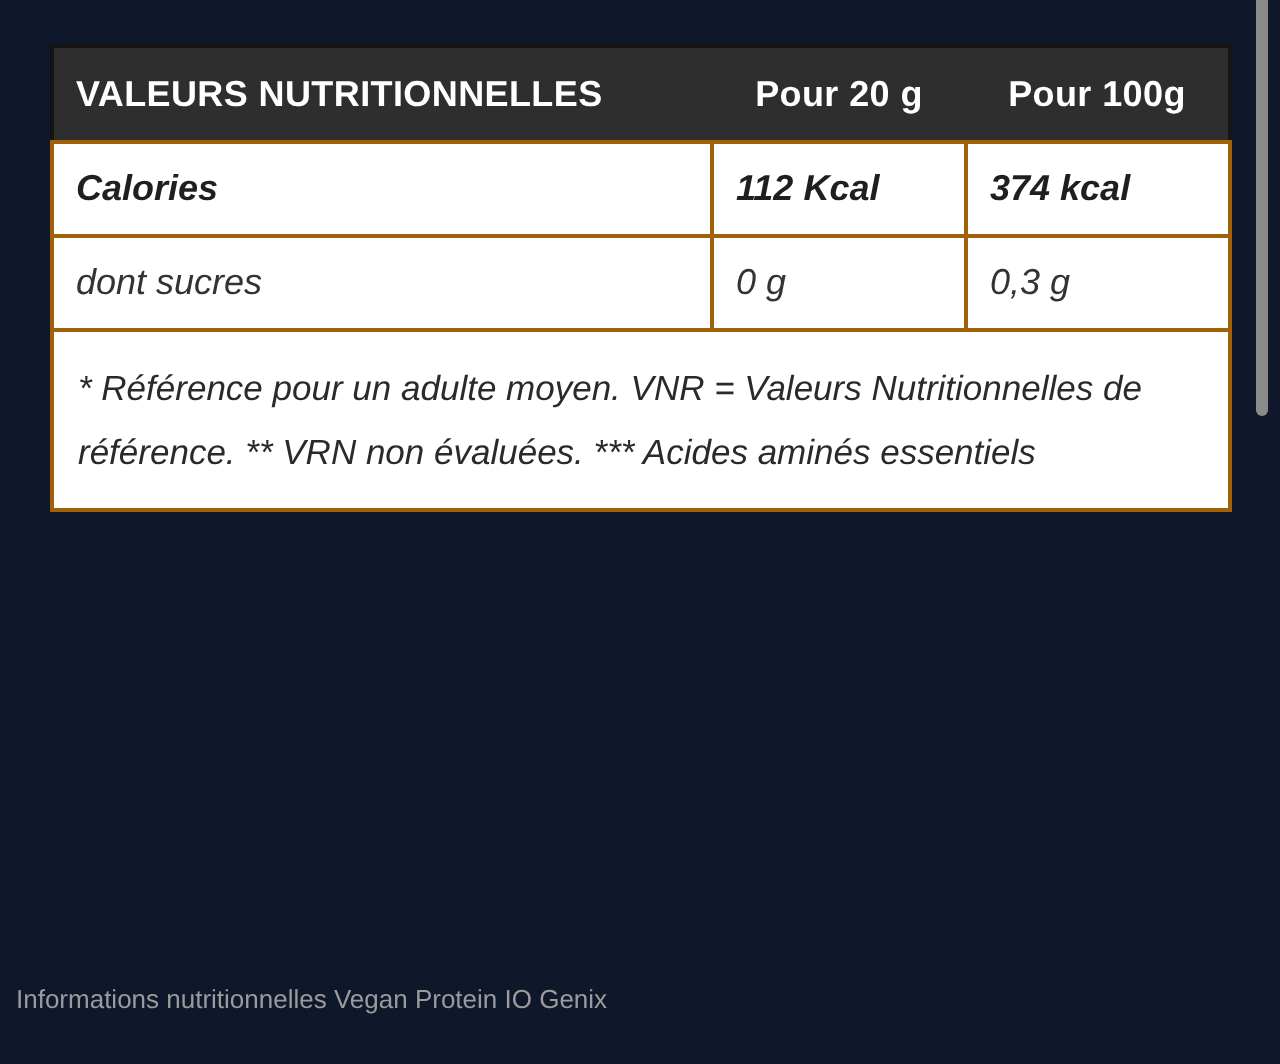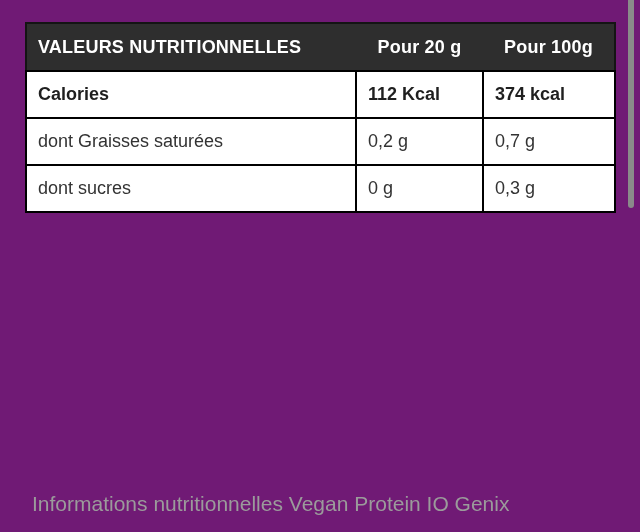--- a/index.html
+++ b/index.html
@@ -5,21 +5,21 @@
   html, body {
     margin: 0;
     padding: 0;
     background: #ffffff;
     font-family: "Liberation Sans", sans-serif;
   }
   .viewport {
     position: relative;
     width: 640px;
     height: 532px;
-    background: #701a75;
+    background: #0f172a;
     overflow: hidden;
   }
 
   
   .nutri-table {
     position: absolute;
     left: 25px;
     top: 22px;
     width: 591px;
     border-collapse: collapse;
@@ -43,45 +43,46 @@
   }
   .nutri-table thead th.h-label {
     text-align: left;
     padding-left: 11px;
   }
   .nutri-table thead th.h-val {
     text-align: center;
   }
 
   .nutri-table tbody td {
-    border: 2px solid #000000;
+    border: 2px solid #a16207;
     height: 45px;
     padding: 0 0 0 11px;
     vertical-align: middle;
     background: #ffffff;
+    font-style: italic;
   }
   .nutri-table tr.bold td { font-weight: bold; color: #1f1f1f; }
   .nutri-table tr.plain td { font-weight: normal; color: #333333; }
 
   .nutri-table td.footnote-cell {
     height: 72px;
     padding: 8px 12px;
     font-weight: normal;
     color: #2a2a2a;
     font-size: 17.5px;
     line-height: 32px;
     vertical-align: middle;
   }
 
   
   .caption {
     position: absolute;
-    left: 32px;
+    left: 8px;
     top: 492px;
-    font-size: 21px;
+    font-size: 13px;
     color: #9b9b9b;
     white-space: nowrap;
   }
 
   
   .scrollbar-thumb {
     position: absolute;
     right: 6px;
     top: -4px;
     width: 6px;
@@ -108,28 +109,26 @@
         <th class="h-val">Pour 100g</th>
       </tr>
     </thead>
     <tbody>
       <tr class="bold">
         <td>Calories</td>
         <td>112 Kcal</td>
         <td>374 kcal</td>
       </tr>
       <tr class="plain">
-        <td>dont Graisses saturées</td>
-        <td>0,2 g</td>
-        <td>0,7 g</td>
-      </tr>
-      <tr class="plain">
         <td>dont sucres</td>
         <td>0 g</td>
         <td>0,3 g</td>
+      </tr>
+      <tr>
+        <td class="footnote-cell" colspan="3">* Référence pour un adulte moyen. VNR = Valeurs Nutritionnelles de référence. ** VRN non évaluées. *** Acides aminés essentiels</td>
       </tr>
     </tbody>
   </table>
 
   <div class="caption">Informations nutritionnelles Vegan Protein IO Genix</div>
 
   <div class="scrollbar-thumb"></div>
 
 </div>
 

